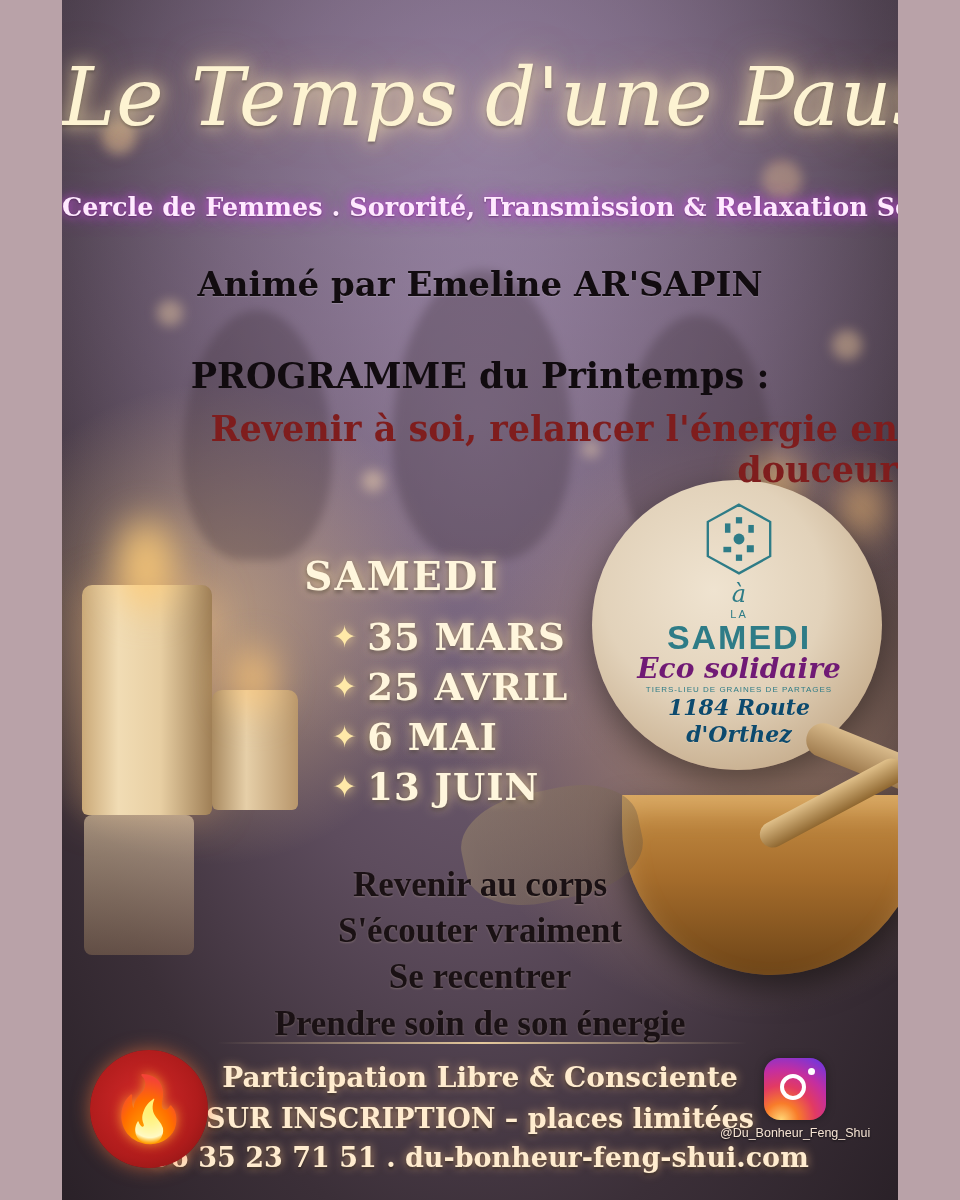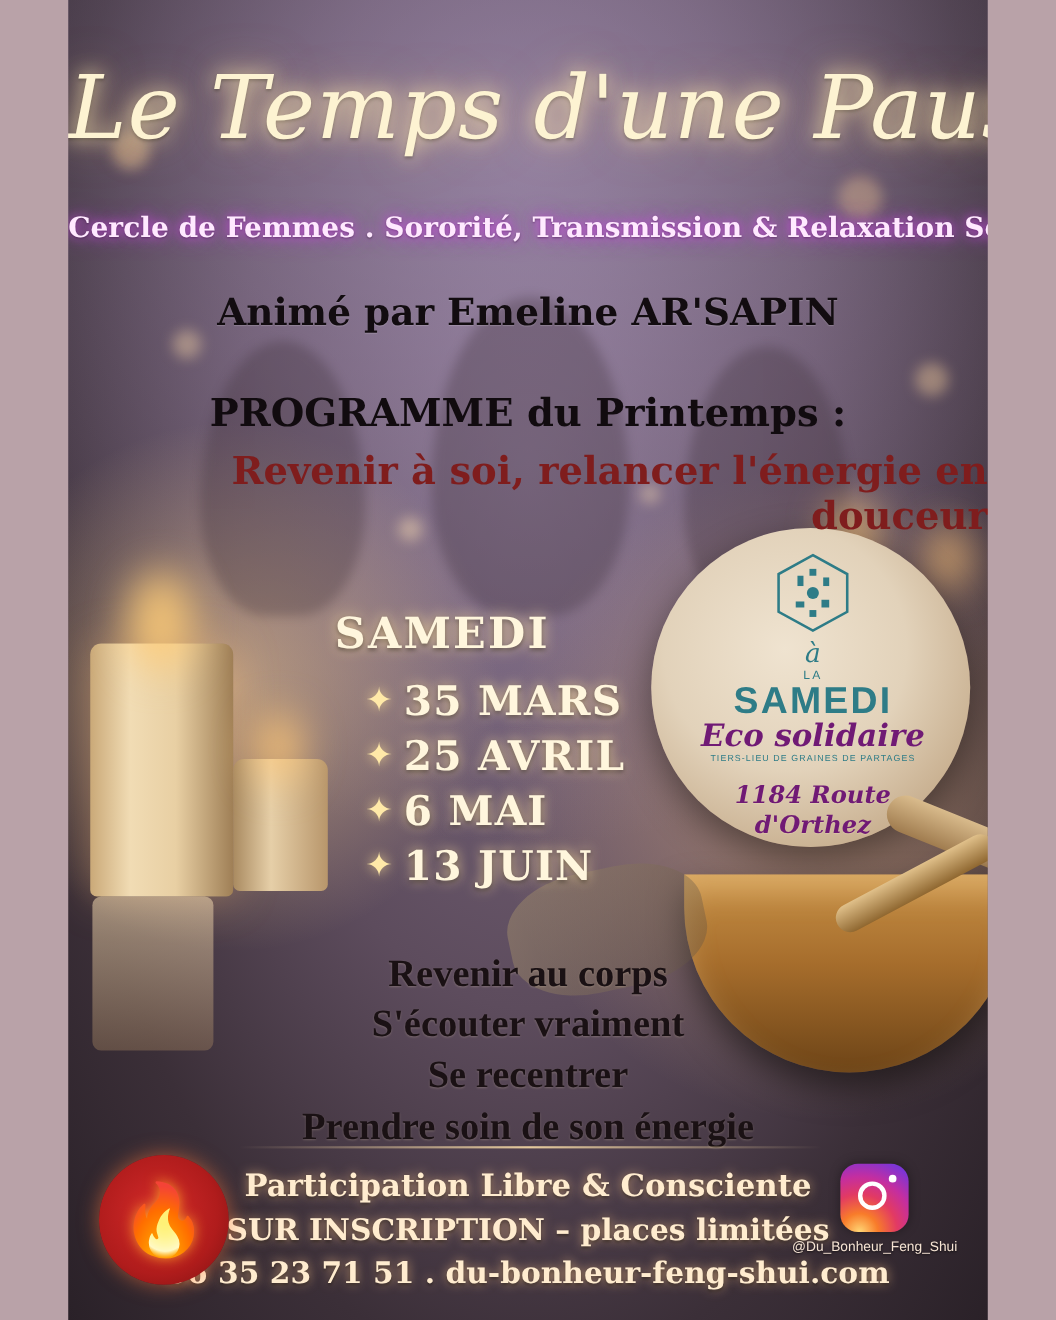--- a/index.html
+++ b/index.html
@@ -228,26 +228,25 @@
     color: #701a75;
     line-height: 1.1;
   }
   .venue-tag {
     font-family: "Liberation Sans", sans-serif;
     font-size: 8px;
     letter-spacing: 1px;
     color: #2e7c87;
   }
   .venue-addr {
-    margin-top: 16px;
     font-family: "DejaVu Serif", serif;
     font-style: italic;
     font-weight: bold;
     font-size: 22px;
-    color: #701a75;
+    color: #0c4a6e;
     line-height: 1.25;
     text-shadow: 0 1px 1px rgba(255,240,210,.25);
   }
   .hex {
     width: 78px;
     height: 78px;
     margin: 0 auto 2px;
   }
 
   .benefits {

